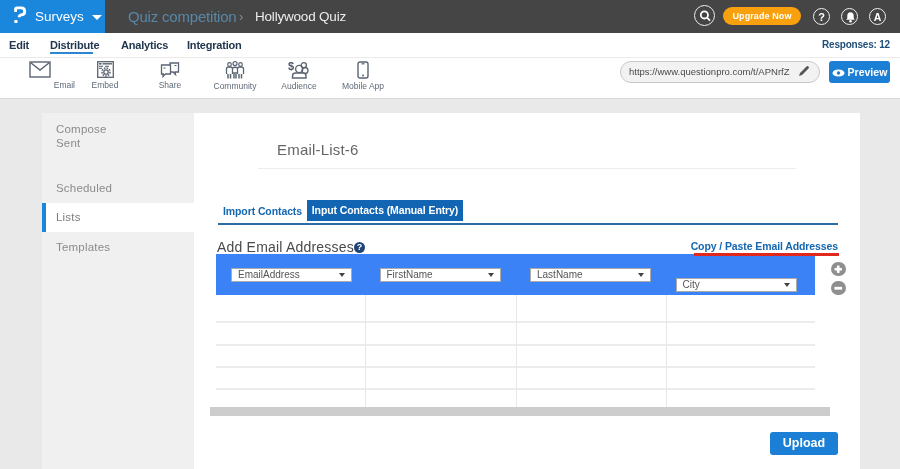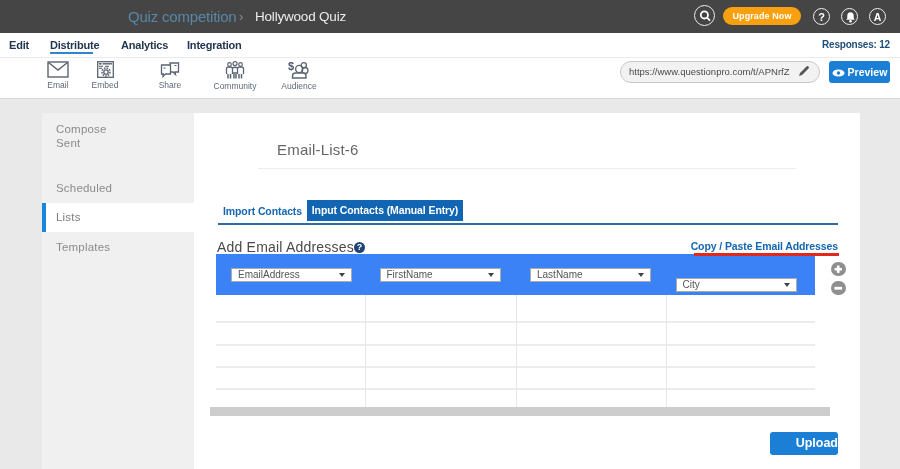--- a/index.html
+++ b/index.html
@@ -43,25 +43,33 @@
 #redline { position:absolute; left:500px; top:140px; width:145px; height:2.5px; background:#e0281e; z-index:5; }
 
 #thead { position:absolute; left:22px; top:141px; width:599px; height:41px; background:#3b82f6; }
 .sel { position:absolute; top:14px; height:14px; width:121px; background:#fff; border:1px solid #ababab; font-size:10px; color:#555; line-height:12px; padding-left:6px; }
 .sel .arr { position:absolute; right:6px; top:3.5px; width:0; height:0; border-left:3.5px solid transparent; border-right:3.5px solid transparent; border-top:4.5px solid #444; }
 #tbody { position:absolute; left:22px; top:182px; width:599px; height:114px; background:#fff; }
 .rline { position:absolute; left:0; width:599px; height:2px; background:#ececec; }
 .cline { position:absolute; top:0; width:1px; height:114px; background:#e7e7e7; }
 #hscroll { position:absolute; left:16px; top:294px; width:620px; height:9px; background:#cdcdcd; }
 .pmbtn { position:absolute; left:637px; width:14.5px; height:14.5px; background:#8f8f8f; border-radius:50%; }
-#upload { position:absolute; left:576px; top:319px; width:68px; height:22.5px; background:#1b7fd6; border-radius:3px; color:#fff; font-size:12.5px; font-weight:bold; text-align:right; line-height:22.5px; }
+#upload { position:absolute; left:576px; top:319px; width:68px; height:22.5px; background:#1b7fd6; border-radius:3px; color:#fff; font-size:12.5px; font-weight:bold; text-align:center; line-height:22.5px; }
 </style>
 </head>
 <body>
 <div id="topbar">
+  <div id="bluebox">
+    <svg width="34" height="33" style="position:absolute;left:0;top:0">
+      <path d="M15.6 12 L15.6 9.3 Q15.6 7.9 17 7.9 L21.3 7.9 Q24.7 7.9 24.7 11.4 Q24.7 14.6 21.3 14.9 Q19.2 15.1 19.2 17.3" fill="none" stroke="#fff" stroke-width="2.9"></path>
+      <rect x="14.2" y="19.9" width="3.4" height="3.2" rx="1" fill="#fff"></rect>
+    </svg>
+    <div id="surveys">Surveys</div>
+    <div id="survcaret"></div>
+  </div>
   <div id="crumb1">Quiz competition</div>
   <div id="crumbsep">›</div>
   <div id="crumb2">Hollywood Quiz</div>
   <div class="topcirc" style="left:694px;top:5px;width:21px;height:21px;">
     <svg width="21" height="21" viewBox="0 0 21 21">
         <circle cx="9.4" cy="8.9" r="3.6" fill="none" stroke="#fff" stroke-width="1.8"></circle>
         <line x1="12" y1="11.6" x2="15" y2="14.6" stroke="#fff" stroke-width="1.8"></line>
       </svg>
   </div>
   <div id="upgrade">Upgrade Now</div>
@@ -78,21 +86,21 @@
 <div id="navbar">
   <div class="navitem" style="left:9px;">Edit</div>
   <div class="navitem" id="distr" style="left:50px;">Distribute</div>
   <div class="navitem" style="left:121px;">Analytics</div>
   <div class="navitem" style="left:187px;">Integration</div>
   <div style="position:absolute;left:50px;top:19px;width:43px;height:2px;background:#2e86d1;"></div>
   <div id="responses">Responses: 12</div>
 </div>
 
 <div id="toolbar">
-  <div class="tool" style="left:23px;">
+  <div class="tool" style="left:5px;text-align:right;">
     <svg width="22" height="17" viewBox="0 0 22 17">
         <rect x="1" y="1" width="20" height="15" fill="none" stroke="#5a6472" stroke-width="1.4"></rect>
         <path d="M1.5 1.5 L11 9 L20.5 1.5" fill="none" stroke="#5a6472" stroke-width="1.4"></path>
       </svg>
     <div class="lbl">Email</div>
   </div>
   <div class="tool" style="left:70px;">
     <svg width="17" height="17" viewBox="0 0 17 17">
         <rect x="0.7" y="0.7" width="15.6" height="15.6" fill="none" stroke="#5a6472" stroke-width="1.3"></rect>
         <rect x="2" y="2" width="2.5" height="1.6" fill="#5a6472"></rect>
@@ -133,20 +141,28 @@
   </div>
   <div class="tool" style="left:264px;">
     <svg width="22" height="18" viewBox="0 0 22 18">
         <text x="0" y="9" font-size="11" fill="#4e5a6a" font-weight="bold" font-family="Liberation Sans, sans-serif">$</text>
         <circle cx="15.8" cy="4.3" r="2.6" fill="none" stroke="#5a6472" stroke-width="1.3"></circle>
         <circle cx="11.2" cy="8" r="3.6" fill="none" stroke="#5a6472" stroke-width="1.4"></circle>
         <circle cx="17" cy="9.5" r="3" fill="none" stroke="#5a6472" stroke-width="1.3"></circle>
         <path d="M4.5 17 v-2 q0 -3 3 -3 h7.5 q3 0 3 3 v2 z" fill="#fff" stroke="#5a6472" stroke-width="1.4"></path>
       </svg>
     <div class="lbl">Audience</div>
+  </div>
+  <div class="tool" style="left:328px;">
+    <svg width="12" height="18" viewBox="0 0 12 18">
+        <rect x="1" y="1" width="10" height="16" rx="2" fill="none" stroke="#5a6472" stroke-width="1.4"></rect>
+        <line x1="4.5" y1="2.8" x2="7.5" y2="2.8" stroke="#5a6472" stroke-width="1.2"></line>
+        <circle cx="6" cy="14.6" r="1" fill="#5a6472"></circle>
+      </svg>
+    <div class="lbl">Mobile App</div>
   </div>
   <div id="urlbox">https://www.questionpro.com/t/APNrfZ</div>
   <svg id="pencil" width="14" height="14" viewBox="0 0 14 14">
       <path d="M2 12 L3 9 L9.5 2.5 A1.2 1.2 0 0 1 11.5 4.5 L5 11 Z" fill="#555"></path>
     </svg>
   <div id="previewbtn"><svg width="13" height="8" viewBox="0 0 13 8" style="vertical-align:-0.5px">
         <ellipse cx="6.5" cy="4" rx="6" ry="3.6" fill="#fff"></ellipse>
         <circle cx="6.5" cy="4" r="1.7" fill="#1b7fd6"></circle>
       </svg> Preview</div>
 </div>

